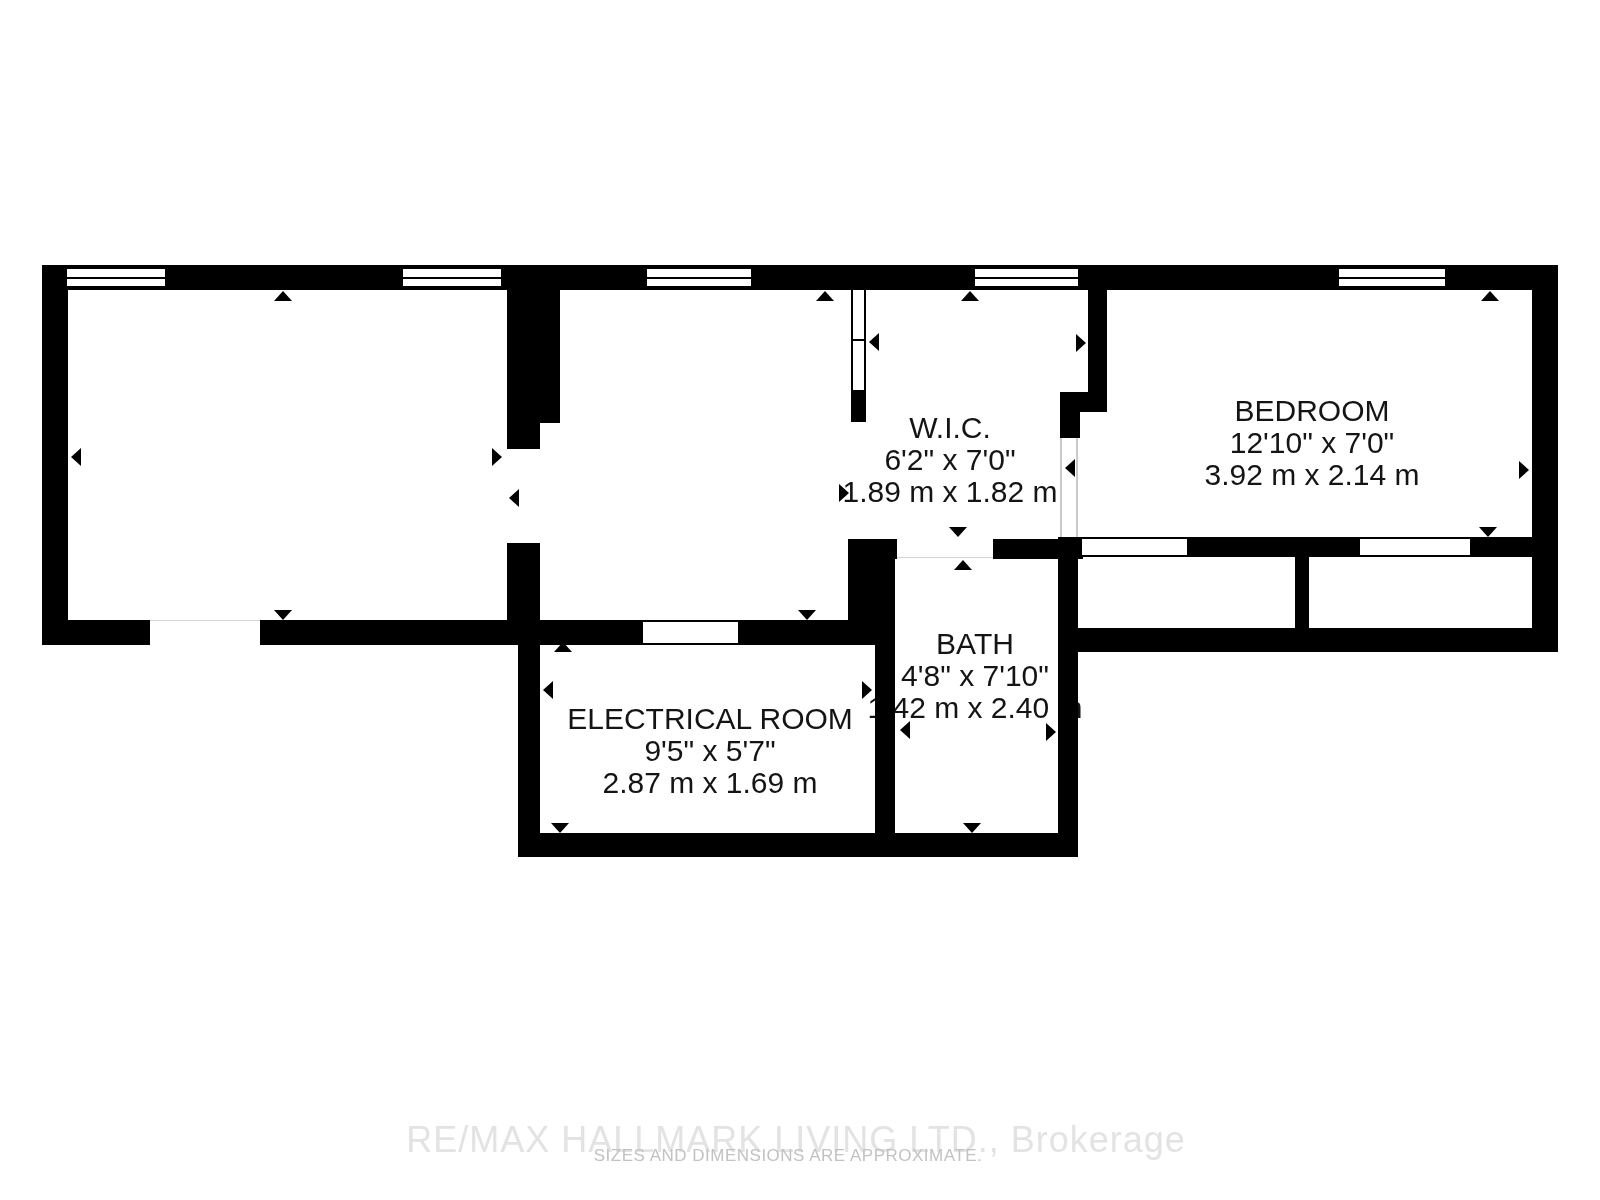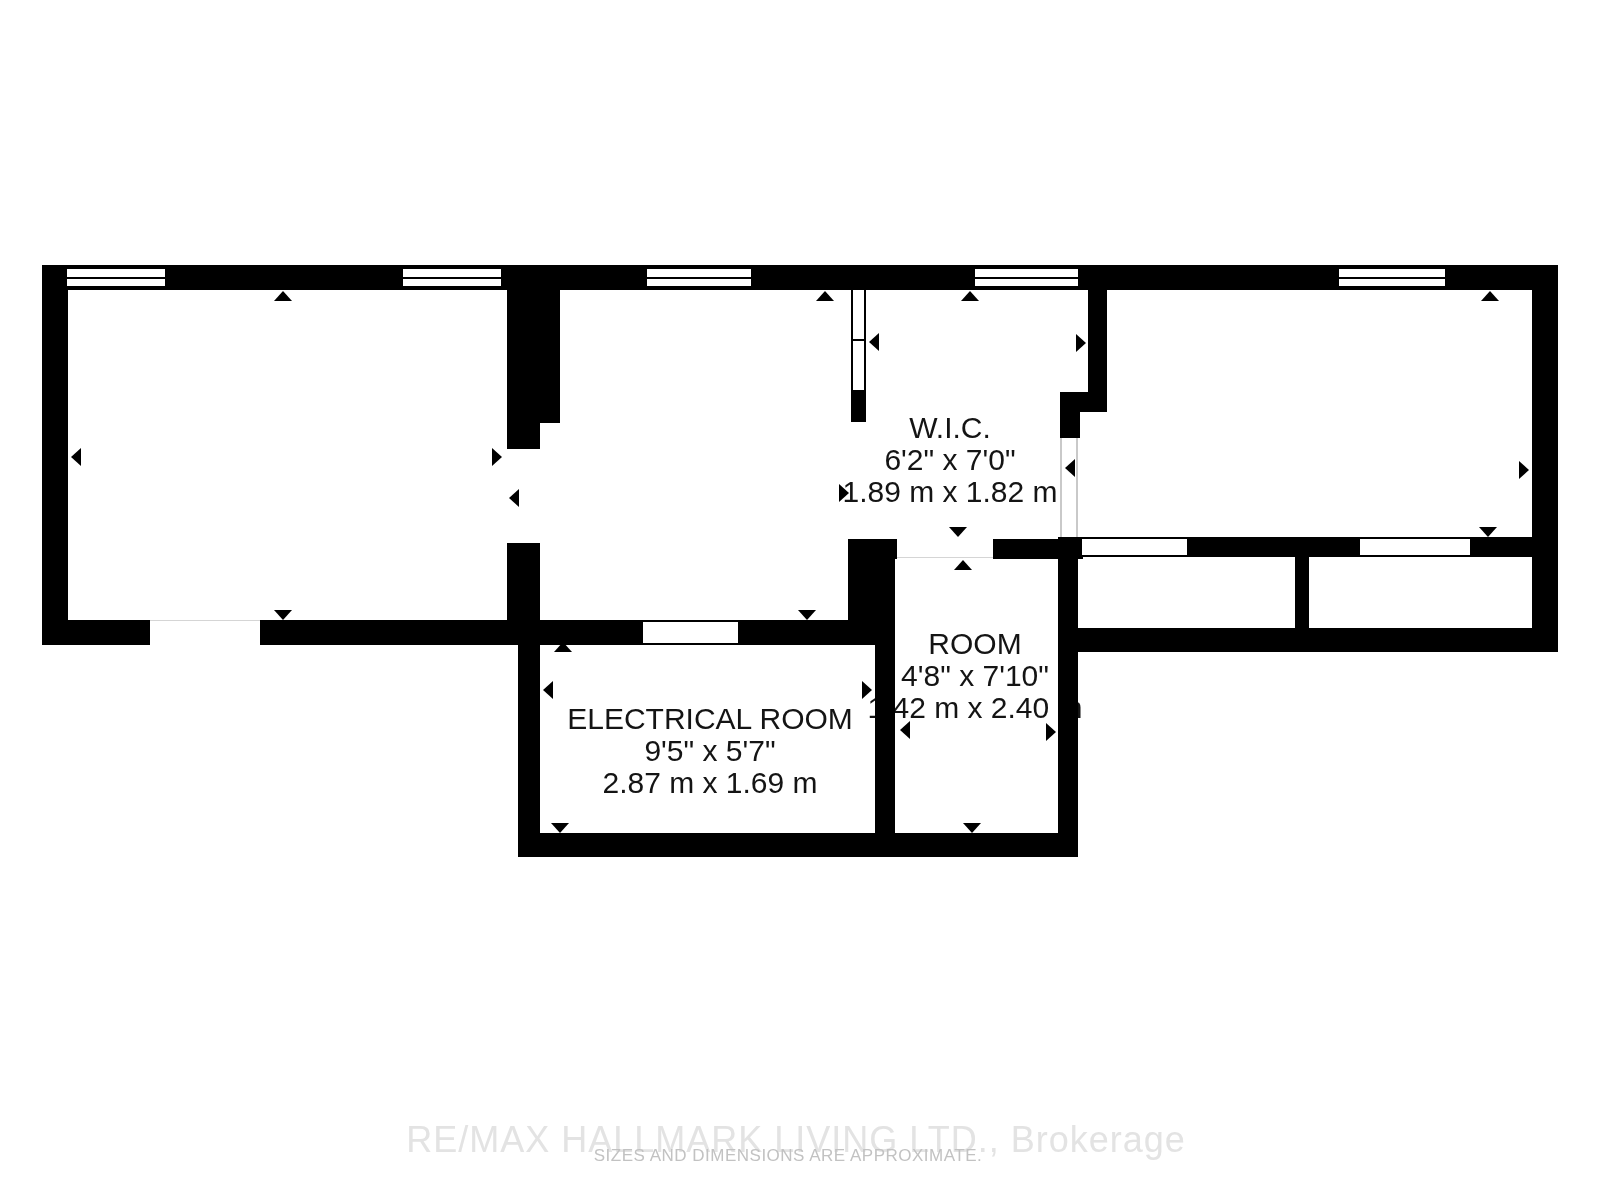--- a/index.html
+++ b/index.html
@@ -111,23 +111,28 @@
   <div class="arr arr-down" style="left:551px;top:823px;"></div>
 
 
 
   <div class="room-label" style="left:950px;top:460px;">
     <div>W.I.C.</div>
     <div>6'2" x 7'0"</div>
     <div>1.89 m x 1.82 m</div>
   </div>
 
+  <div class="room-label" style="left:1312px;top:443px;">
+    <div>BEDROOM</div>
+    <div>12'10" x 7'0"</div>
+    <div>3.92 m x 2.14 m</div>
+  </div>
 
   <div class="room-label" style="left:975px;top:676px;">
-    <div>ROOM</div>
+    <div>BATH</div>
     <div>4'8" x 7'10"</div>
     <div>1.42 m x 2.40 m</div>
   </div>
 
   <div class="room-label" style="left:710px;top:751px;">
     <div>ELECTRICAL ROOM</div>
     <div>9'5" x 5'7"</div>
     <div>2.87 m x 1.69 m</div>
   </div>
 

